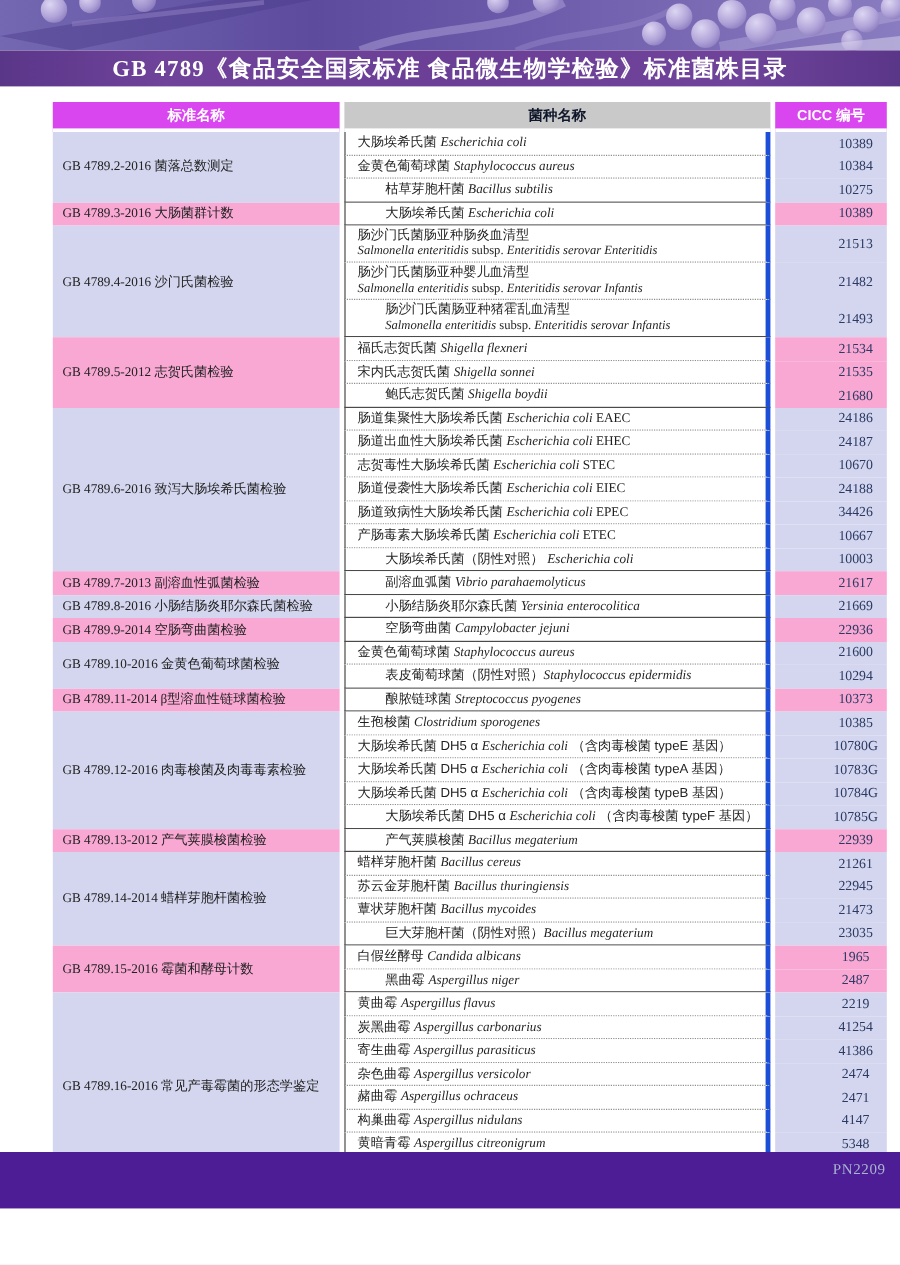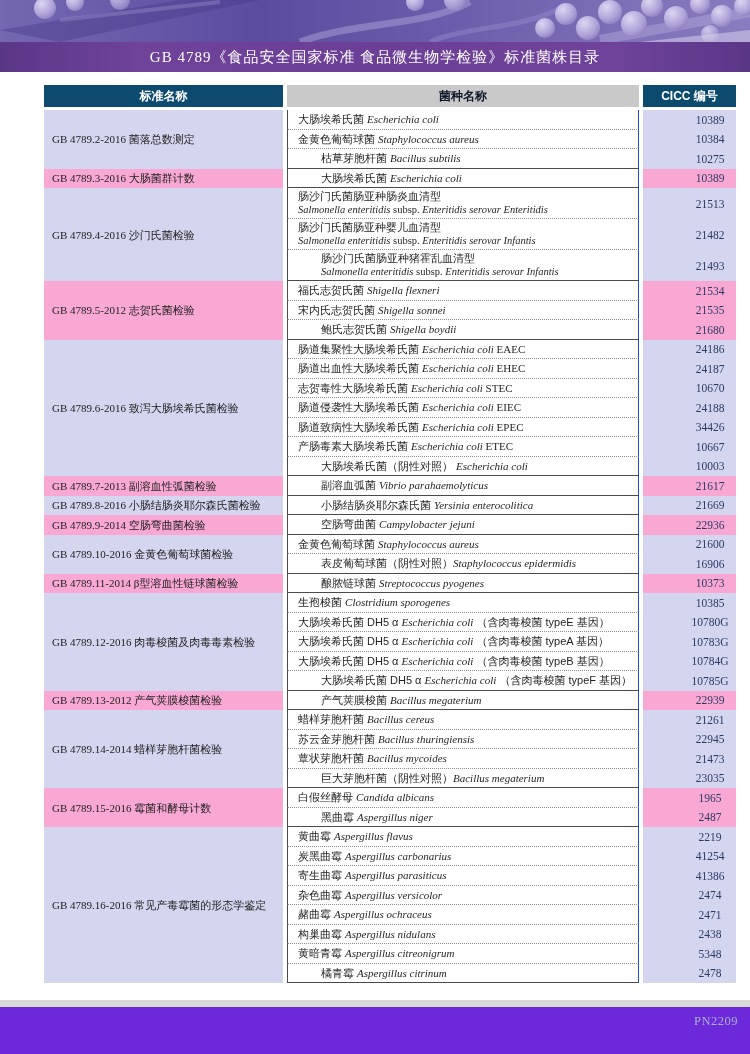--- a/index.html
+++ b/index.html
@@ -11,62 +11,62 @@
   
   .banner{position:absolute;top:0;left:0;width:750px;height:42px;overflow:hidden;}
   .banner svg{display:block;}
   
   .title-bar{
     position:absolute;top:42px;left:0;width:750px;height:30px;
     background:linear-gradient(90deg,#5a3689 0%,#6e4399 18%,#6b3f96 50%,#6e4399 82%,#5a3689 100%);
     display:flex;align-items:center;justify-content:center;
   }
   .title-bar span{
-    color:#ffffff;font-family:"Liberation Serif",serif;font-weight:normal;
-    font-size:15px;letter-spacing:1px;white-space:nowrap;
+    color:#ffffff;font-family:"Liberation Serif",serif;font-weight:bold;
+    font-size:19px;letter-spacing:1px;white-space:nowrap;
   }
   
   .content{position:absolute;top:85px;left:40px;}
   table{border-collapse:separate;border-spacing:4px 0;table-layout:fixed;}
   col.w1{width:239px;} col.w2{width:326px;} col.w3{width:93px;}
   th{
     height:22px;padding:0;font-size:12px;font-weight:bold;
     border-bottom:3px solid #ffffff;text-align:center;vertical-align:middle;
     font-family:"Liberation Sans",sans-serif;
   }
-  th.h-purple{background:#0c4a6e;color:#ffffff;}
+  th.h-purple{background:#d946ef;color:#ffffff;}
   th.h-gray{background:#c9c9c9;color:#0f172a;}
   td{padding:0;vertical-align:middle;}
   td.c1{
     font-size:11px;color:#222222;padding-left:8px;
     font-family:"Liberation Serif",serif;line-height:14px;margin-left:14px;
   }
   td.c1.odd, td.c3.odd{background:#d3d6ee;}
   td.c1.even, td.c3.even{background:#f9a8d4;}
   td.c2{
     background:#ffffff;color:#1f1f1f;
-    border-left:1px solid #4a4a4a;border-right:1px solid #1d4ed8;
+    border-left:1px solid #4a4a4a;border-right:4px solid #1d4ed8;
     border-bottom:1px dotted #8f8f8f;
     padding:2px 6px 2px 10px;font-size:11px;
   }
   td.c2.last{border-bottom:1px solid #4a4a4a;padding-left:33px;}
   td.c2 .ln{line-height:14.5px;height:14.5px;white-space:nowrap;overflow:visible;}
   td.c2.two .ln{line-height:13px;height:13px;}
   td.c2.two .ln.l2{font-size:10.5px;}
   .s-c{font-family:"Liberation Sans",sans-serif;}
   .s-i{font-family:"Liberation Serif",serif;font-style:italic;}
   .s-r{font-family:"Liberation Serif",serif;font-style:normal;}
   td.c3{
     text-align:center;font-family:"Liberation Serif",serif;
     font-size:11.5px;color:#2a3a63;padding-left:41px;
   }
   
   .gray-strip{position:absolute;top:1000px;left:0;width:750px;height:7px;background:#d9d9d9;}
   .footer-bar{
-    position:absolute;top:1007px;left:0;width:750px;height:47px;background:#6d28d9;
+    position:absolute;top:960px;left:0;width:750px;height:47px;background:#4c1d95;
   }
   .footer-bar .code{
     position:absolute;top:7px;right:12px;color:#a9b3ce;
     font-family:"Liberation Serif",serif;font-size:12.5px;letter-spacing:.5px;
   }
 </style>
 </head>
 <body>
 
 <div class="page">
@@ -271,21 +271,21 @@
             <td class="c1 odd" rowspan="2">GB 4789.10-2016  金黄色葡萄球菌检验</td>
             <td class="c2">
               <div class="ln"><span class="s-c">金黄色葡萄球菌 </span><span class="s-i">Staphylococcus aureus</span></div>
             </td>
             <td class="c3 odd">21600</td>
           </tr>
           <tr>
             <td class="c2 last">
               <div class="ln"><span class="s-c">表皮葡萄球菌（阴性对照）</span><span class="s-i">Staphylococcus epidermidis</span></div>
             </td>
-            <td class="c3 odd">16906</td>
+            <td class="c3 odd">10294</td>
           </tr>
           <tr>
             <td class="c1 even" rowspan="1">GB 4789.11-2014  β型溶血性链球菌检验</td>
             <td class="c2 last">
               <div class="ln"><span class="s-c">酿脓链球菌 </span><span class="s-i">Streptococcus pyogenes</span></div>
             </td>
             <td class="c3 even">10373</td>
           </tr>
           <tr>
             <td class="c1 odd" rowspan="5">GB 4789.12-2016  肉毒梭菌及肉毒毒素检验</td>
@@ -391,21 +391,21 @@
           <tr>
             <td class="c2">
               <div class="ln"><span class="s-c">赭曲霉  </span><span class="s-i">Aspergillus ochraceus</span></div>
             </td>
             <td class="c3 odd">2471</td>
           </tr>
           <tr>
             <td class="c2">
               <div class="ln"><span class="s-c">构巢曲霉  </span><span class="s-i">Aspergillus nidulans</span></div>
             </td>
-            <td class="c3 odd">2438</td>
+            <td class="c3 odd">4147</td>
           </tr>
           <tr>
             <td class="c2">
               <div class="ln"><span class="s-c">黄暗青霉  </span><span class="s-i">Aspergillus citreonigrum</span></div>
             </td>
             <td class="c3 odd">5348</td>
           </tr>
           <tr>
             <td class="c2 last">
               <div class="ln"><span class="s-c">橘青霉  </span><span class="s-i">Aspergillus   citrinum</span></div>

